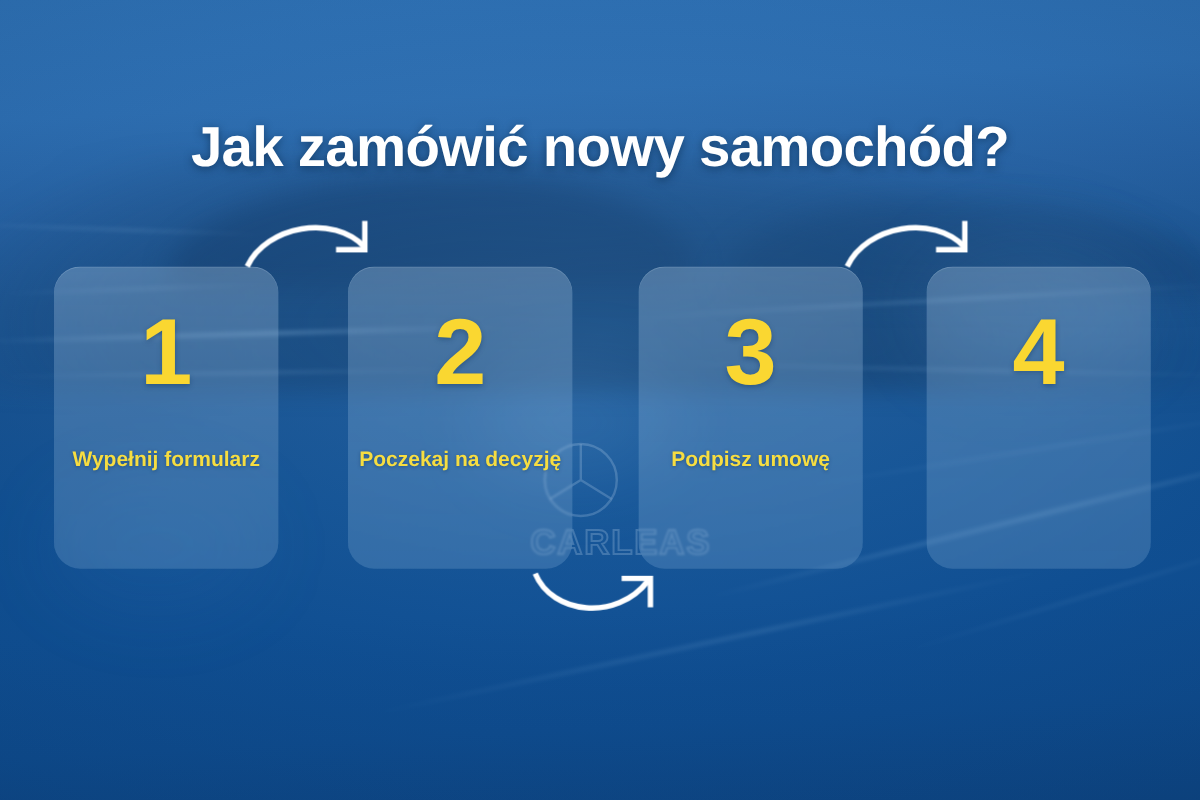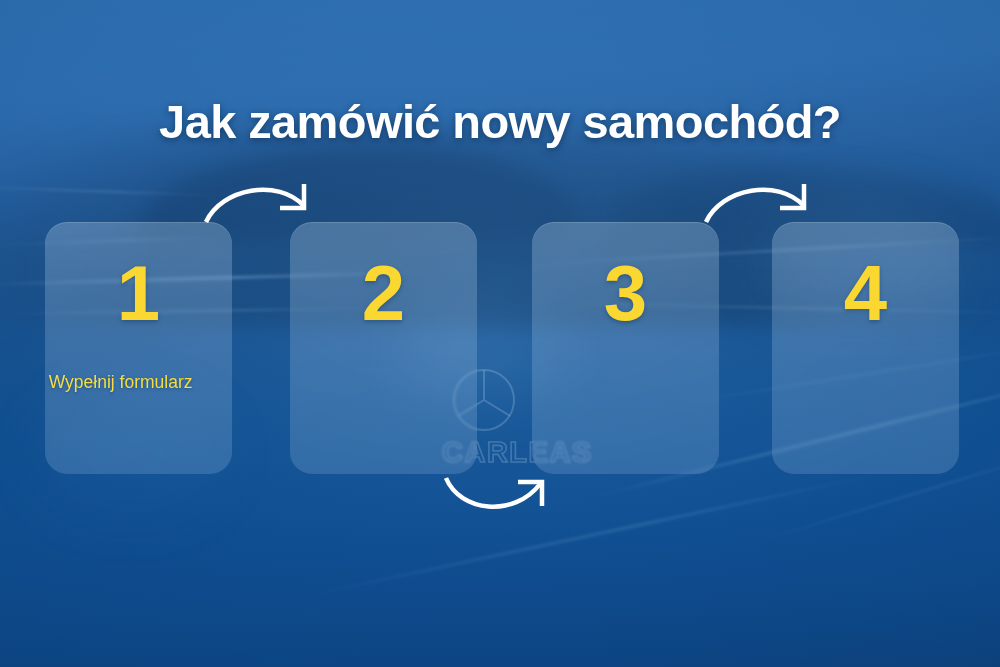--- a/index.html
+++ b/index.html
@@ -157,22 +157,23 @@
     margin-top: 32px;
     font-size: 78px;
     font-weight: 700;
     line-height: 1;
     color: #fad731;
     text-shadow: 0 2px 4px rgba(8,40,78,0.35);
   }
   .card-label {
     margin-top: 38px;
     width: 96%;
+    text-align: center;
     font-size: 17.5px;
-    font-weight: 400;
+    font-weight: 700;
     line-height: 1.42;
     color: #f6dd41;
     text-shadow: 0 1px 3px rgba(8,40,78,0.40);
   }
 
   
   .arrow {
     position: absolute;
     pointer-events: none;
   }
@@ -219,24 +220,26 @@
 
   <div class="cards">
 
     <div class="card c1">
       <div class="card-number">1</div>
       <div class="card-label">Wypełnij formularz</div>
     </div>
 
     <div class="card c2">
       <div class="card-number">2</div>
+      <div class="card-label">Poczekaj na decyzję</div>
     </div>
 
     <div class="card c3">
       <div class="card-number">3</div>
+      <div class="card-label">Podpisz umowę</div>
     </div>
 
     <div class="card c4">
       <div class="card-number">4</div>
     </div>
   </div>
 
   <div class="arrow a1">
     <svg width="130" height="56" viewBox="0 0 130 56">
       <g fill="none" stroke="#ffffff" stroke-width="4.5" stroke-linecap="butt" stroke-linejoin="miter">

